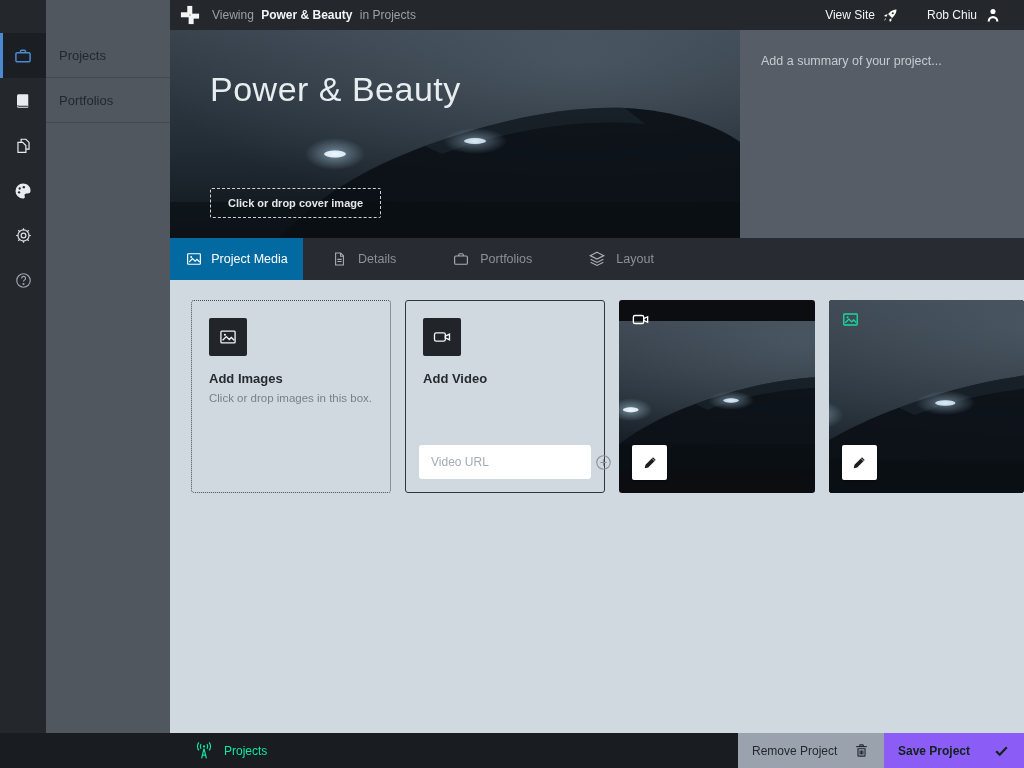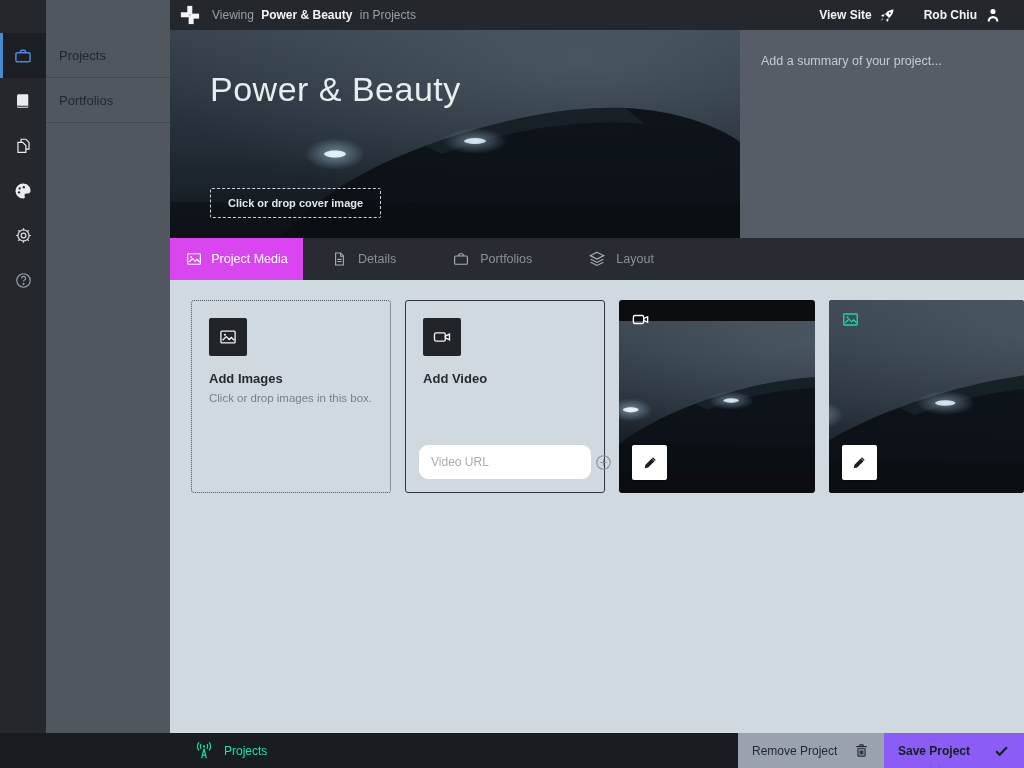--- a/index.html
+++ b/index.html
@@ -17,52 +17,52 @@
   .sidebar { position:absolute; left:46px; top:0; width:124px; height:733px; background:#51575f; z-index:4; }
   .sidebar-items { position:absolute; top:33px; left:0; width:124px; }
   .sidebar-item { height:45px; line-height:45px; padding-left:13px; font-size:13px; color:#23282f;
                   border-bottom:1px solid rgba(0,0,0,0.16); cursor:pointer; }
 
   
   .topbar { position:absolute; left:170px; top:0; width:854px; height:30px; background:#24272c;
             display:flex; align-items:center; z-index:6; color:#9aa0a7; font-size:12px; }
   .logo { margin:0 12px 0 10px; display:flex; align-items:center; }
   .topbar b { color:#f2f4f6; font-weight:bold; margin:0 4px; }
-  .topbar-right { margin-left:auto; display:flex; align-items:center; gap:8px; padding-right:12px;font-weight:bold; }
+  .topbar-right { margin-left:auto; display:flex; align-items:center; gap:8px; padding-right:12px; }
   .topbar-btn { display:flex; align-items:center; gap:7px; color:#f2f4f6; cursor:pointer; padding:0 10px; height:30px; }
 
   
   .hero { position:absolute; left:170px; top:30px; width:570px; height:208px; overflow:hidden; background:#1a2129; }
   .hero-title { position:absolute; left:40px; top:40px; font-size:34px; font-weight:300; letter-spacing:0.5px;
                 color:#e8edf0; z-index:2; }
   .cover-btn { position:absolute; left:40px; top:158px; z-index:2; border:1px dashed #cdd3d8; color:#e3e7ea;
                font-size:11px; padding:8px 17px; background:rgba(10,14,18,0.18); cursor:pointer; border-radius:2px;font-weight:bold; }
 
   
   .summary { position:absolute; left:740px; top:30px; width:284px; height:208px; background:#575d66; cursor:text; }
   .summary-text { position:absolute; left:21px; top:24px; font-size:12.5px; color:#c6cbd0; }
 
   
   .tabbar { position:absolute; left:170px; top:238px; width:854px; height:42px; background:#282b31;
             display:flex; align-items:stretch; z-index:3; }
   .tab { display:flex; align-items:center; gap:10px; font-size:12.5px; color:#8b9199; cursor:pointer; padding:0 28px; }
-  .tab.active { background:#d946ef; color:#ffffff; width:133px; justify-content:center; padding:0;gap:8px; }
+  .tab.active { background:#0369a1; color:#ffffff; width:133px; justify-content:center; padding:0;gap:8px; }
 
   
   .content { position:absolute; left:170px; top:280px; width:854px; height:453px; background:#d1d9e0; }
   .cards { display:flex; gap:14px; padding:20px 0 0 21px; }
   .card { position:relative; width:224px; height:193px; border-radius:3px; }
   .card-dashed { border:1px dotted #464c54; padding:17px; }
   .card-solid  { border:1px solid #31363d; padding:17px; }
   .icon-square { width:38px; height:38px; background:#212429; border-radius:2px;
                  display:flex; align-items:center; justify-content:center; }
   .card-title { margin-top:15px; font-size:13px; font-weight:bold; color:#262b31; }
   .card-sub { margin-top:6px; font-size:11.5px; color:#78818a; }
   .video-url-wrap { position:absolute; left:13px; right:13px; bottom:13px; height:34px; background:#ffffff;
-                    border-radius:9px; display:flex; align-items:center; }
+                    border-radius:3px; display:flex; align-items:center; }
   .video-url-input { flex:1; border:none; outline:none; background:transparent; font-size:12px; color:#565c63;
                      padding:0 8px 0 12px; font-family:"Liberation Sans", sans-serif; }
   .video-url-input::placeholder { color:#a6abb2; }
   .plus-btn { width:24px; height:24px; margin-right:6px; display:flex; align-items:center; justify-content:center; cursor:pointer; }
 
   .card-media { background:#0b0d10; overflow:hidden; }
   .thumb-strip { position:absolute; left:0; top:21px; right:0; height:149px; overflow:hidden; }
   .thumb-full { position:absolute; inset:0; overflow:hidden; border-radius:3px; }
   .type-badge { position:absolute; left:12px; top:10px; z-index:3; }
   .edit-btn { position:absolute; left:13px; bottom:13px; width:35px; height:35px; background:#ffffff; border-radius:2px;

